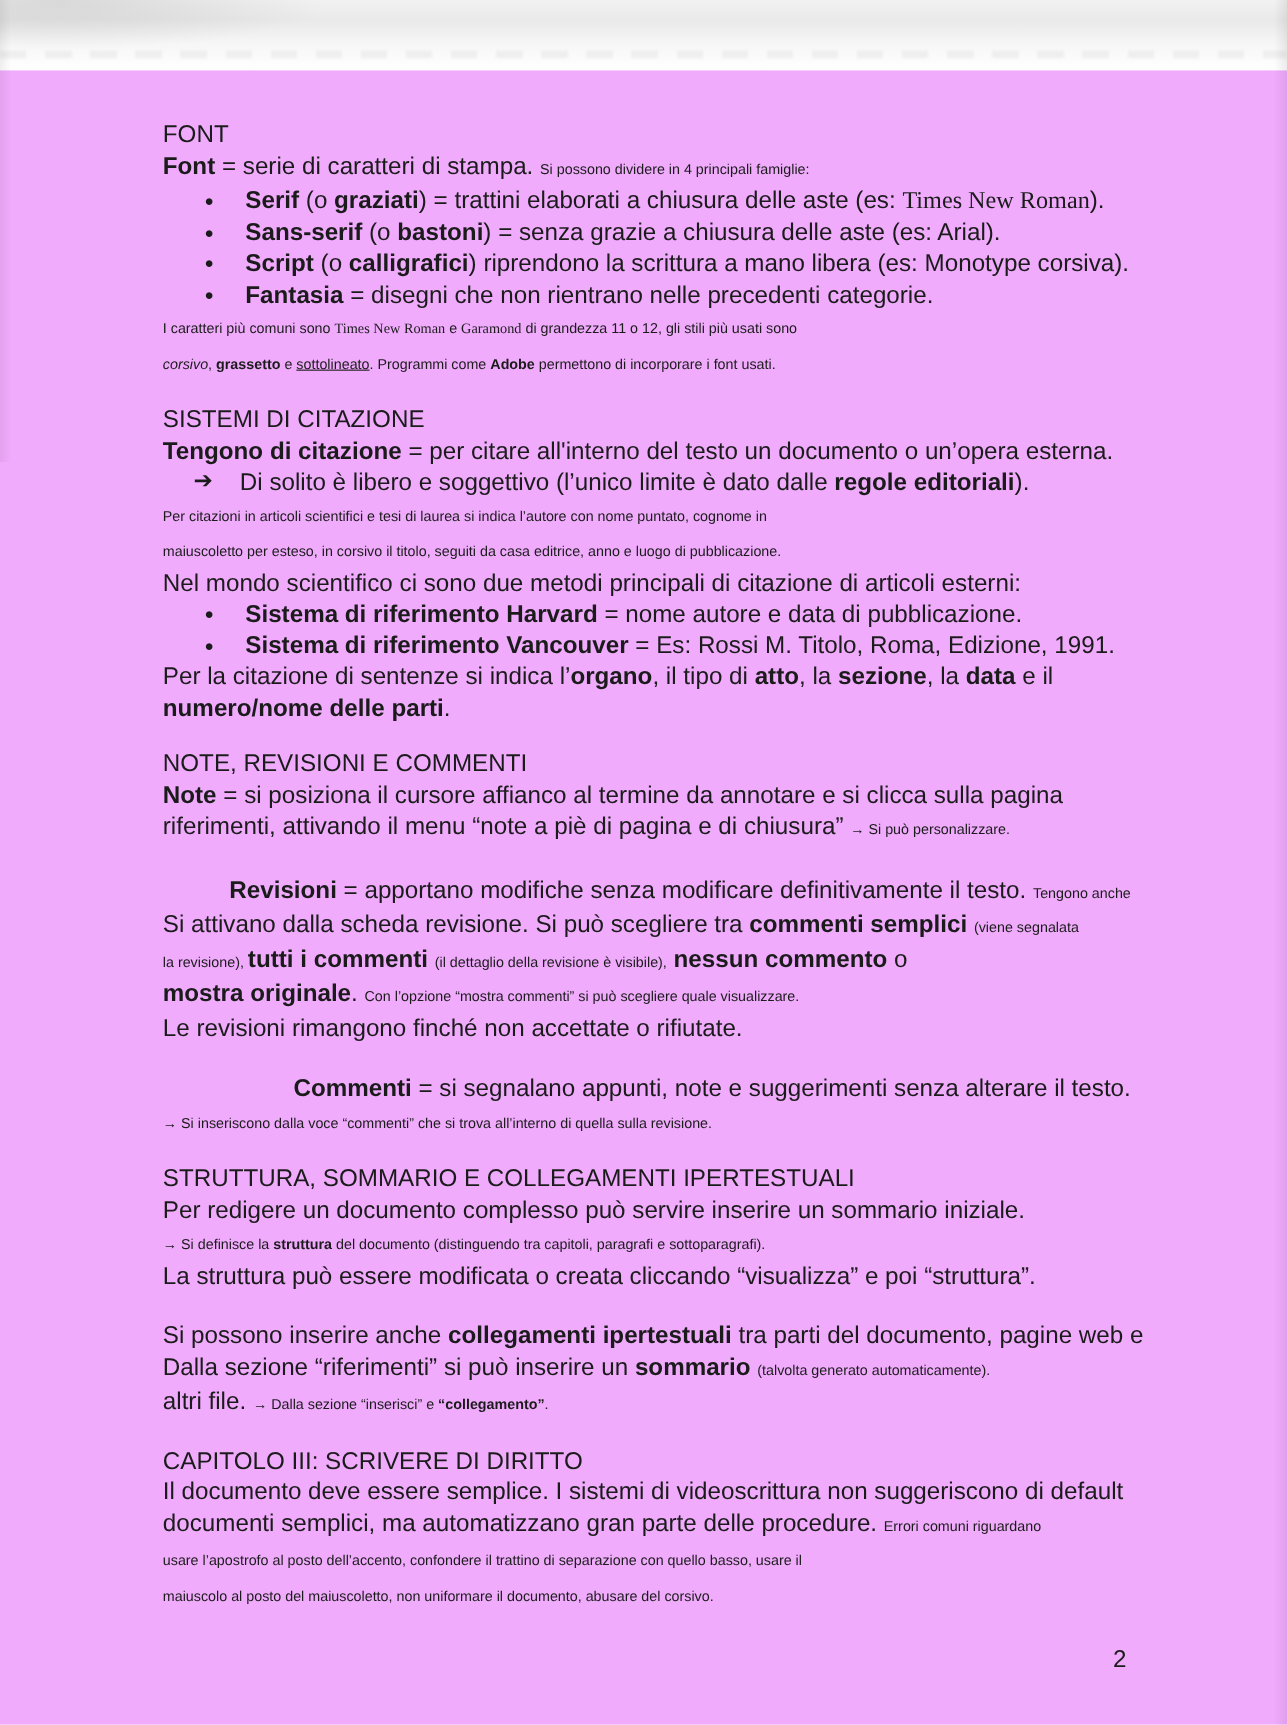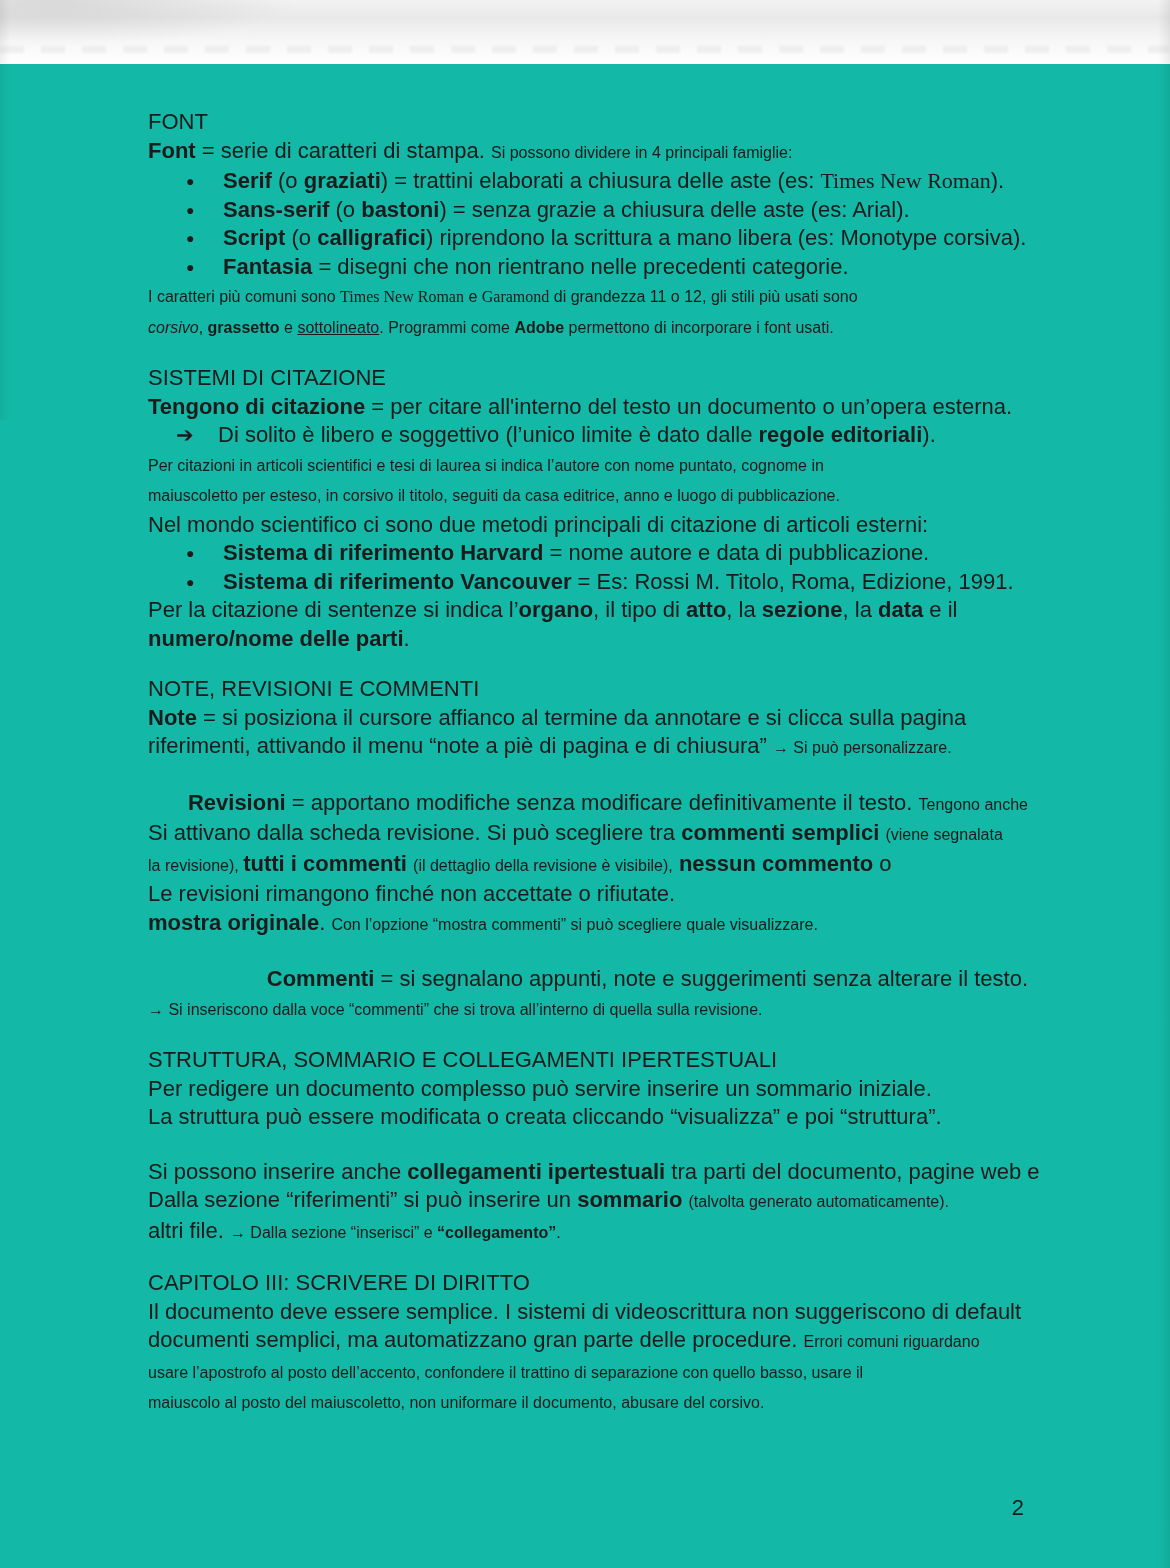--- a/index.html
+++ b/index.html
@@ -6,21 +6,21 @@
     margin: 0; padding: 0;
     width: 1170px; height: 1568px;
     background: #ffffff;
     overflow: hidden;
     font-family: "Liberation Sans", sans-serif;
     color: #1b1b1b;
   }
   .page {
     position: relative;
     width: 1170px; height: 1568px;
-    background: #14b8a6;
+    background: #f0abfc;
   }
   
   .scan-shadow-top {
     position: absolute; top: 0; left: 0; right: 0; height: 64px;
     background: linear-gradient(180deg, #f2f2f2 0%, #e9e9e9 28%, #f6f6f6 62%, #ffffff 100%);
   }
   .scan-shadow-top-corner {
     position: absolute; top: 0; left: 0; width: 300px; height: 46px;
     background: radial-gradient(ellipse at 18% 0%, rgba(0,0,0,0.10), rgba(0,0,0,0) 70%);
   }
@@ -60,21 +60,21 @@
   }
   .block.arrow { padding-left: 70px; }
   .block.arrow .marker {
     position: absolute; left: 28px; top: 0;
     font-size: 21px; line-height: 28.5px;
   }
   .b { font-weight: bold; }
   .i { font-style: italic; margin-top: 21px; }
   .u { text-decoration: underline; text-align: right; }
   .serif { font-family: "Liberation Serif", serif; text-align: right; }
-  .sm { font-size: 16px; }
+  .sm { font-size: 13px; }
   .page-number {
     position: absolute; top: 1494px; right: 146px;
     font-size: 22px; line-height: 28.5px;
   }
 </style>
 </head>
 <body>
 
 <div class="page">
   <div class="scan-shadow-top"></div>
@@ -101,26 +101,27 @@
       <div class="block bullet"><span class="marker">●</span><span class="b">Sistema di riferimento Harvard</span><span> = nome autore e data di pubblicazione.</span></div>
       <div class="block bullet"><span class="marker">●</span><span class="b">Sistema di riferimento Vancouver</span><span> = Es: Rossi M. Titolo, Roma, Edizione, 1991.</span></div>
       <div class="block line"><span>Per la citazione di sentenze si indica l’</span><span class="b">organo</span><span>, il tipo di </span><span class="b">atto</span><span>, la </span><span class="b">sezione</span><span>, la </span><span class="b">data</span><span> e il</span></div>
       <div class="block line"><span class="b">numero/nome delle parti</span><span>.</span></div>
       <div class="block heading"><span>NOTE, REVISIONI E COMMENTI</span></div>
       <div class="block line"><span class="b">Note</span><span> = si posiziona il cursore affianco al termine da annotare e si clicca sulla pagina</span></div>
       <div class="block line"><span>riferimenti, attivando il menu “note a piè di pagina e di chiusura” </span><span class="sm">→ Si può personalizzare.</span></div>
       <div class="block newpara"><span class="b">Revisioni</span><span> = apportano modifiche senza modificare definitivamente il testo. </span><span class="sm">Tengono anche</span></div>
       <div class="block line"><span>Si attivano dalla scheda revisione. Si può scegliere tra </span><span class="b">commenti semplici</span><span> </span><span class="sm">(viene segnalata</span></div>
       <div class="block line"><span class="sm">la revisione), </span><span class="b">tutti i commenti</span><span> </span><span class="sm">(il dettaglio della revisione è visibile),</span><span> </span><span class="b">nessun commento</span><span> o</span></div>
+      <div class="block line"><span class="b">mostra originale</span><span>. </span><span class="sm">Con l’opzione “mostra commenti” si può scegliere quale visualizzare.</span></div>
       <div class="block line"><span>Le revisioni rimangono finché non accettate o rifiutate.</span></div>
-      <div class="block line"><span class="b">mostra originale</span><span>. </span><span class="sm">Con l’opzione “mostra commenti” si può scegliere quale visualizzare.</span></div>
       <div class="block newpara"><span class="b">Commenti</span><span> = si segnalano appunti, note e suggerimenti senza alterare il testo.</span></div>
       <div class="block line"><span class="sm">→ Si inseriscono dalla voce “commenti” che si trova all’interno di quella sulla revisione.</span></div>
       <div class="block heading"><span>STRUTTURA, SOMMARIO E COLLEGAMENTI IPERTESTUALI</span></div>
       <div class="block line"><span>Per redigere un documento complesso può servire inserire un sommario iniziale.</span></div>
+      <div class="block line"><span class="sm">→ Si definisce la </span><span class="b sm">struttura</span><span class="sm"> del documento (distinguendo tra capitoli, paragrafi e sottoparagrafi).</span></div>
       <div class="block line"><span>La struttura può essere modificata o creata cliccando “visualizza” e poi “struttura”.</span></div>
       <div class="block newpara"><span>Si possono inserire anche </span><span class="b">collegamenti ipertestuali</span><span> tra parti del documento, pagine web e</span></div>
       <div class="block line"><span>Dalla sezione “riferimenti” si può inserire un </span><span class="b">sommario</span><span> </span><span class="sm">(talvolta generato automaticamente).</span></div>
       <div class="block line"><span>altri file. </span><span class="sm">→ Dalla sezione “inserisci” e </span><span class="b sm">“collegamento”</span><span class="sm">.</span></div>
       <div class="block heading"><span>CAPITOLO III: SCRIVERE DI DIRITTO</span></div>
       <div class="block line"><span>Il documento deve essere semplice. I sistemi di videoscrittura non suggeriscono di default</span></div>
       <div class="block line"><span>documenti semplici, ma automatizzano gran parte delle procedure. </span><span class="sm">Errori comuni riguardano</span></div>
       <div class="block line"><span class="sm">usare l’apostrofo al posto dell’accento, confondere il trattino di separazione con quello basso, usare il</span></div>
       <div class="block line"><span class="sm">maiuscolo al posto del maiuscoletto, non uniformare il documento, abusare del corsivo.</span></div>
     </div>

